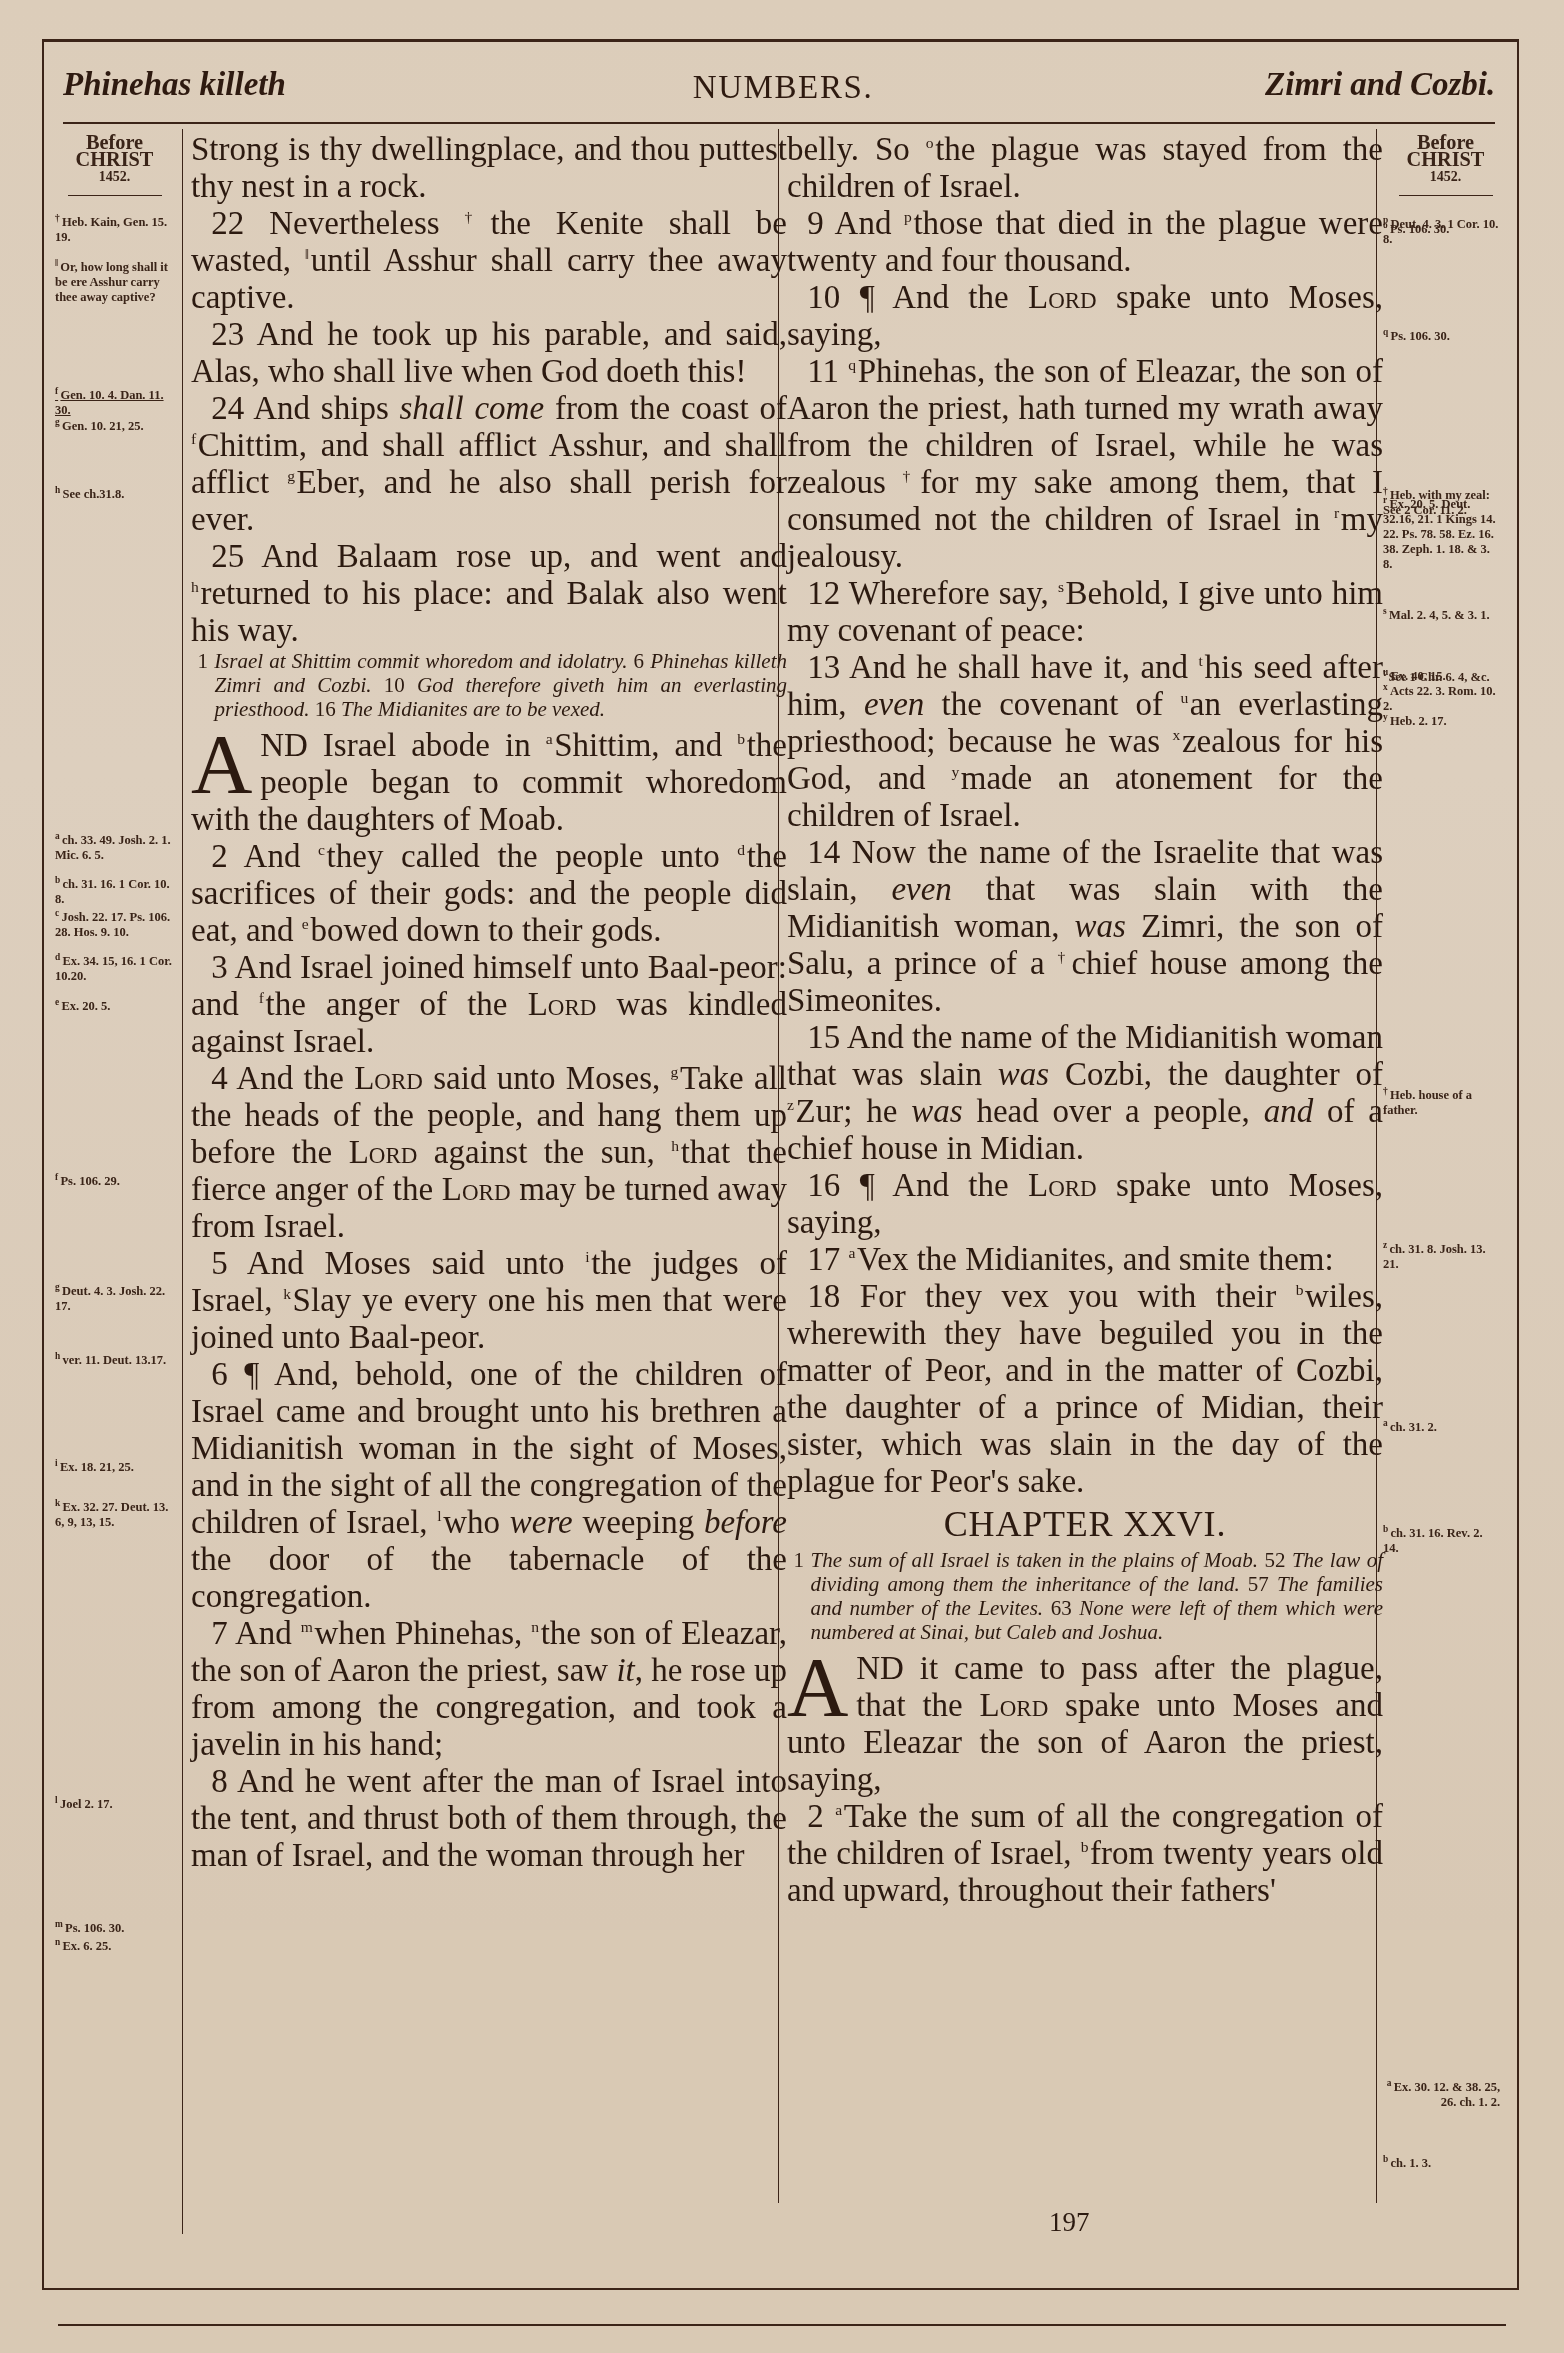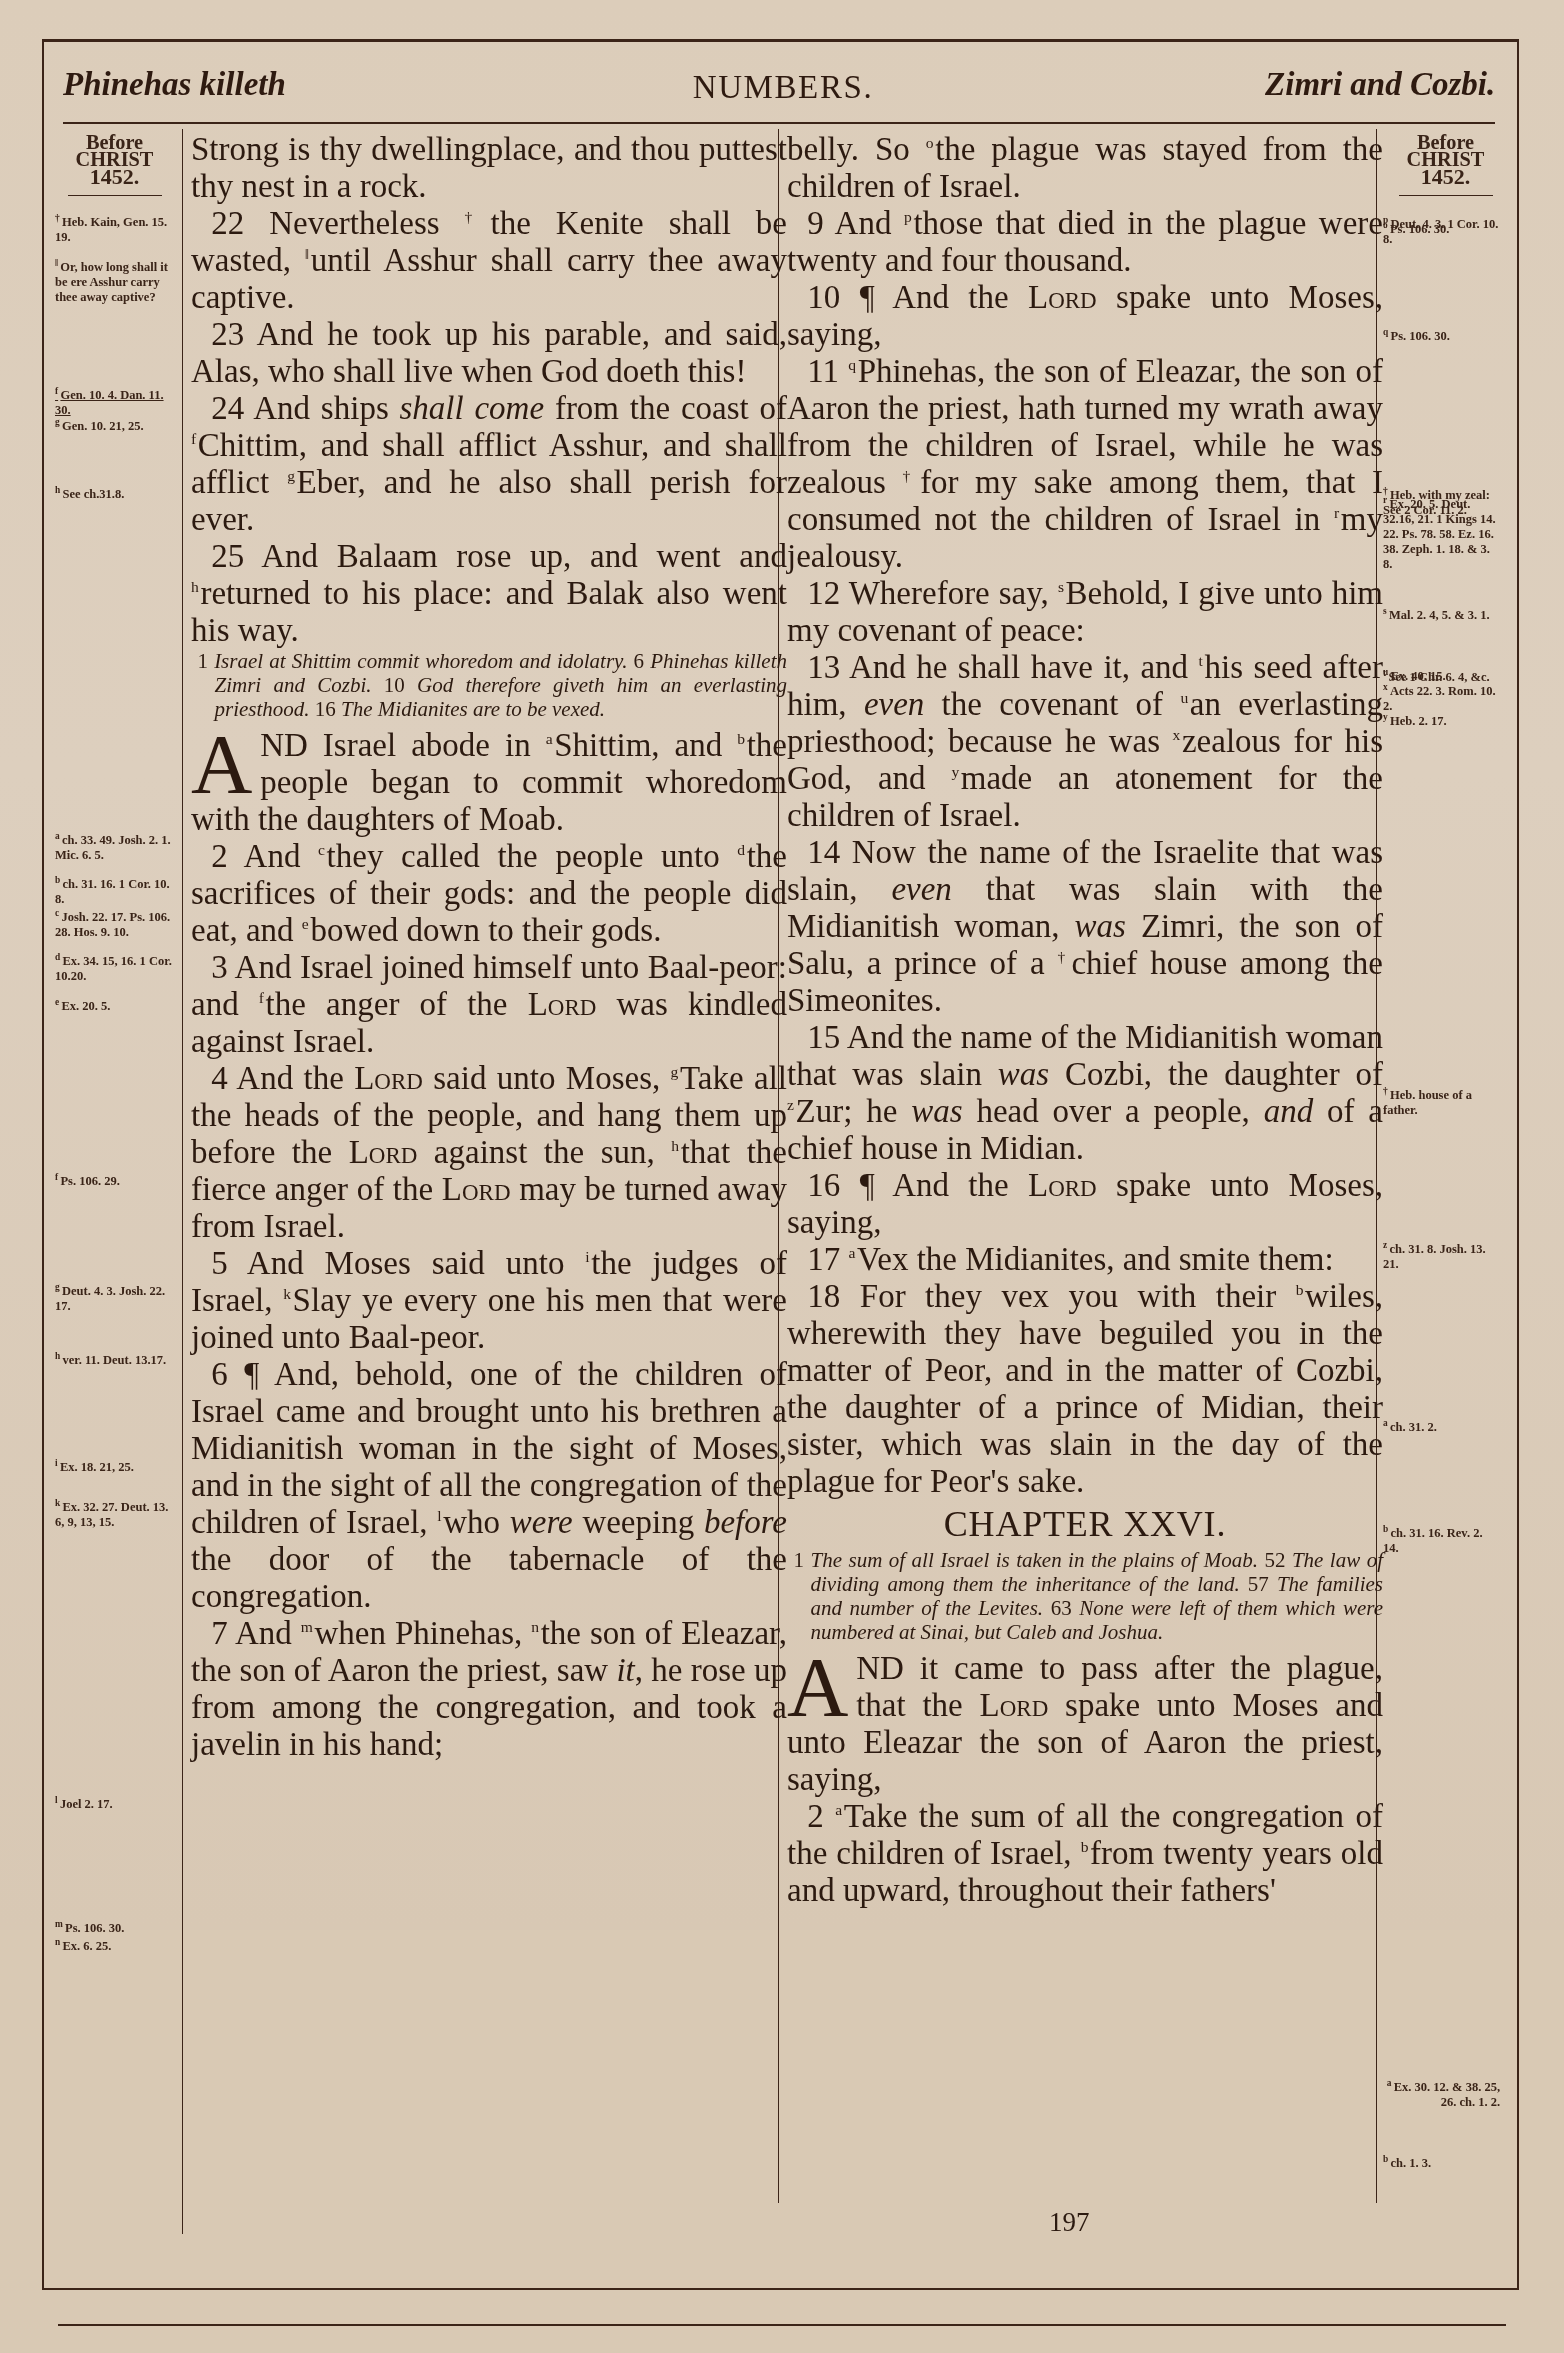--- a/index.html
+++ b/index.html
@@ -40,21 +40,21 @@
   .margin {
     position: absolute; top: 125px; width: 125px;
     font-size: 13.3px; line-height: 15px; color: #3a2418;
   }
   .margin.left { left: 52px; }
   .margin.right { left: 1383px; }
   .margin .era {
     text-align: center; font-size: 20.3px; line-height: 17px; padding-top: 9.4px;
     font-weight: bold;
   }
-  .margin .era .yr { font-size: 22px; }
+  .margin .era .yr { font-size: 14px; }
   .margin .era-rule {
     border-top: 1.6px solid #3b2418; width: 94px; margin: 9.4px auto 6.3px auto;
   }
   .note { position: absolute; left: 3.1px; width: 117px; font-weight: bold; }
   .note .mk { font-size: 9.4px; vertical-align: super; margin-right: 2.3px; }
   .vrule {
     position: absolute; top: 129px; width: 0; border-left: 1.6px solid #3b2418;
   }
   .col {
     position: absolute; top: 131px; width: 596px;
@@ -171,20 +171,21 @@
       <span class="n">10</span> <span>God therefore giveth him an everlasting priesthood.</span>
       <span class="n">16</span> <span>The Midianites are to be vexed.</span>
     </div>
     <p><span class="dropcap">A</span><span>ND Israel abode in </span><span class="sup">a</span><span>Shittim, and </span><span class="sup">b</span><span>the people began to commit whoredom with the daughters of Moab.</span></p>
     <p class="v"><span>2 And </span><span class="sup">c</span><span>they called the people unto </span><span class="sup">d</span><span>the sacrifices of their gods: and the people did eat, and </span><span class="sup">e</span><span>bowed down to their gods.</span></p>
     <p class="v"><span>3 And Israel joined himself unto Baal-peor: and </span><span class="sup">f</span><span>the anger of the </span><span class="sc">Lord</span><span> was kindled against Israel.</span></p>
     <p class="v"><span>4 And the </span><span class="sc">Lord</span><span> said unto Moses, </span><span class="sup">g</span><span>Take all the heads of the people, and hang them up before the </span><span class="sc">Lord</span><span> against the sun, </span><span class="sup">h</span><span>that the fierce anger of the </span><span class="sc">Lord</span><span> may be turned away from Israel.</span></p>
     <p class="v"><span>5 And Moses said unto </span><span class="sup">i</span><span>the judges of Israel, </span><span class="sup">k</span><span>Slay ye every one his men that were joined unto Baal-peor.</span></p>
     <p class="v"><span>6 ¶ And, behold, one of the children of Israel came and brought unto his brethren a Midianitish woman in the sight of Moses, and in the sight of all the congregation of the children of Israel, </span><span class="sup">l</span><span>who </span><i>were</i><span> weeping </span><i>before</i><span> the door of the tabernacle of the congregation.</span></p>
     <p class="v"><span>7 And </span><span class="sup">m</span><span>when Phinehas, </span><span class="sup">n</span><span>the son of Eleazar, the son of Aaron the priest, saw </span><i>it</i><span>, he rose up from among the congregation, and took a javelin in his hand;</span></p>
+    <p class="v"><span>8 And he went after the man of Israel into the tent, and thrust both of them through, the man of Israel, and the woman through her</span></p>
   </div>
 
   <div class="col c2">
     <p><span>belly. So </span><span class="sup">o</span><span>the plague was stayed from the children of Israel.</span></p>
     <p class="v"><span>9 And </span><span class="sup">p</span><span>those that died in the plague were twenty and four thousand.</span></p>
     <p class="v"><span>10 ¶ And the </span><span class="sc">Lord</span><span> spake unto Moses, saying,</span></p>
     <p class="v"><span>11 </span><span class="sup">q</span><span>Phinehas, the son of Eleazar, the son of Aaron the priest, hath turned my wrath away from the children of Israel, while he was zealous </span><span class="sup">†</span><span>for my sake among them, that I consumed not the children of Israel in </span><span class="sup">r</span><span>my jealousy.</span></p>
     <p class="v"><span>12 Wherefore say, </span><span class="sup">s</span><span>Behold, I give unto him my covenant of peace:</span></p>
     <p class="v"><span>13 And he shall have it, and </span><span class="sup">t</span><span>his seed after him, </span><i>even</i><span> the covenant of </span><span class="sup">u</span><span>an everlasting priesthood; because he was </span><span class="sup">x</span><span>zealous for his God, and </span><span class="sup">y</span><span>made an atonement for the children of Israel.</span></p>
     <p class="v"><span>14 Now the name of the Israelite that was slain, </span><i>even</i><span> that was slain with the Midianitish woman, </span><i>was</i><span> Zimri, the son of Salu, a prince of a </span><span class="sup">†</span><span>chief house among the Simeonites.</span></p>

